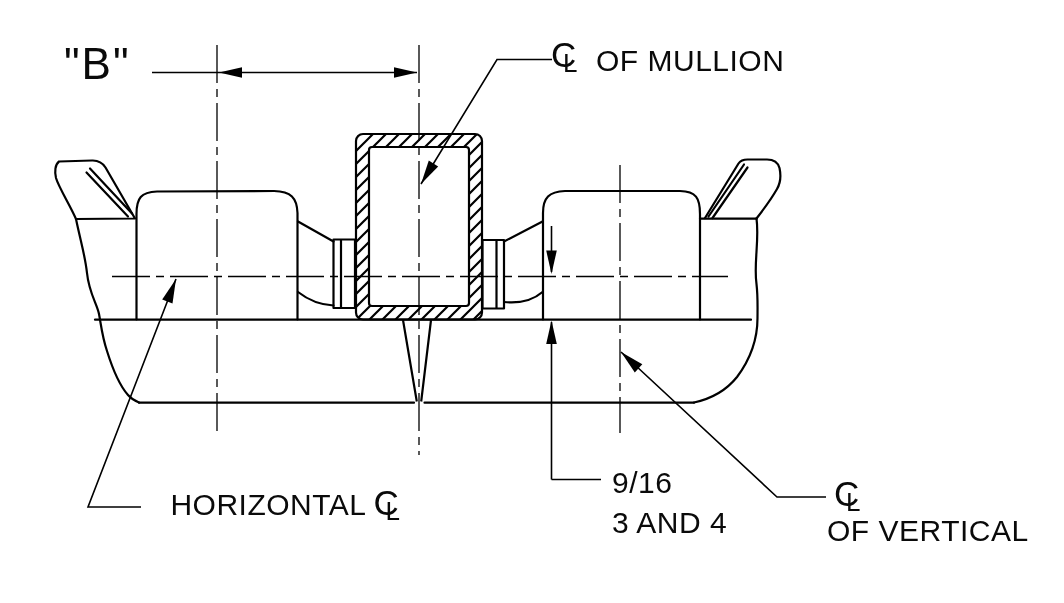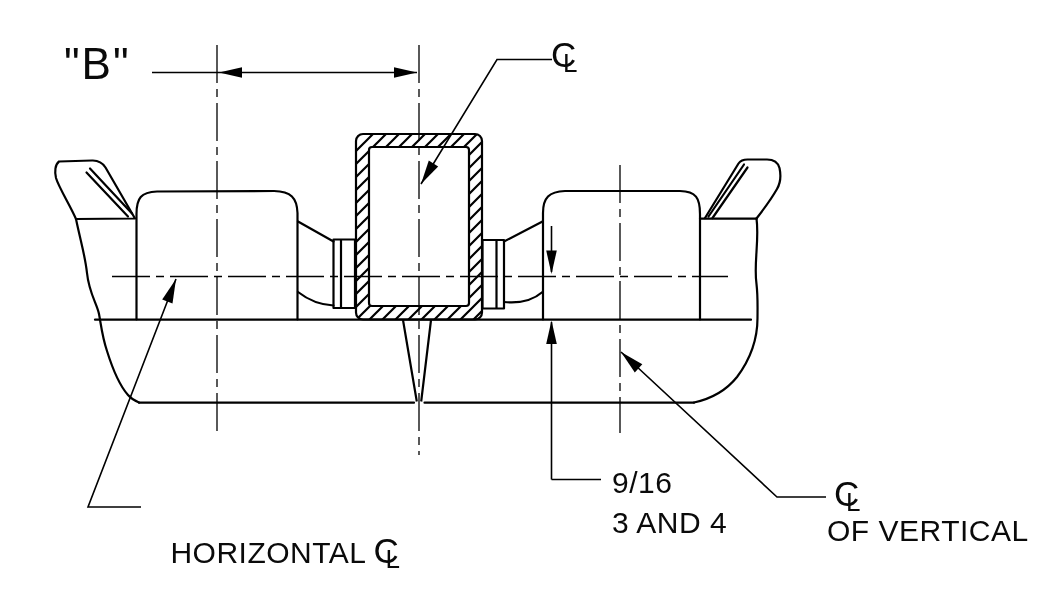--- a/index.html
+++ b/index.html
@@ -4,21 +4,21 @@
 <style>
   html,body { margin:0; padding:0; background:#ffffff; }
   body { width:1064px; height:603px; font-family:"Liberation Sans", sans-serif; color:#0a0a0a; }
   .stage { position:relative; width:1064px; height:603px; background:#fff; overflow:hidden; }
   .stage svg { position:absolute; left:0; top:0; }
   .label { position:absolute; color:#0a0a0a; letter-spacing:0.5px; white-space:nowrap;
            font-family:"Liberation Sans", sans-serif; }
   .b-label { left:64px; top:42px; font-size:44px; line-height:1; letter-spacing:2px; }
   .mullion-label { left:551px; top:40px; font-size:30px; }
   .mullion-label .txt { margin-left:17px; vertical-align:top; display:inline-block; padding-top:4px; }
-  .strike-label { left:140px; top:486px; width:292px; text-align:center; font-size:30px; line-height:37px;margin-top:48px; }
+  .strike-label { left:140px; top:486px; width:292px; text-align:center; font-size:30px; line-height:37px; }
   .dim916-label { left:612px; top:463px; font-size:30px; line-height:40px; }
   .chassis-label { left:827px; top:479px; font-size:30px; line-height:34px; }
   
   .cl-sym { position:relative; display:inline-block; width:28px; height:35px; vertical-align:-8px; }
   .cl-sym .c { position:absolute; left:0; top:-3px; font-size:35px; line-height:1; letter-spacing:0; }
   .cl-sym .l { position:absolute; left:12px; top:10px; font-size:26px; line-height:1; letter-spacing:0; }
   .strike-label .cl-sym, .chassis-label .cl-sym { margin-left:7px; }
 </style>
 </head>
 <body>
@@ -88,21 +88,21 @@
 
     <g stroke="#000" fill="#000">
       <path fill="none" stroke-width="1.6" d="M826,497 L777,497 L621,352"></path>
       <polygon stroke="none" points="621,352 642.3,364.3 634.8,372.4"></polygon>
     </g>
   </svg>
 
   <div class="label b-label">"B"</div>
 
   <div class="label mullion-label">
-    <span class="cl-sym"><span class="c">C</span><span class="l">L</span></span>
+    <span class="cl-sym"><span class="c">C</span><span class="l">L</span></span><span class="txt">OF MULLION</span>
   </div>
 
   <div class="label strike-label">
     <div><span>HORIZONTAL</span><span class="cl-sym"><span class="c">C</span><span class="l">L</span></span></div>
   </div>
 
   <div class="label dim916-label">
     <div>9/16</div>
     <div>3 AND 4</div>
   </div>

